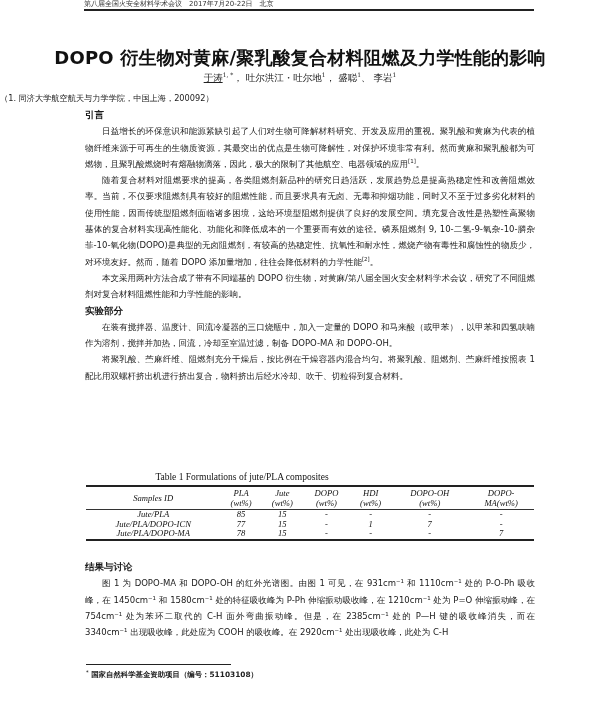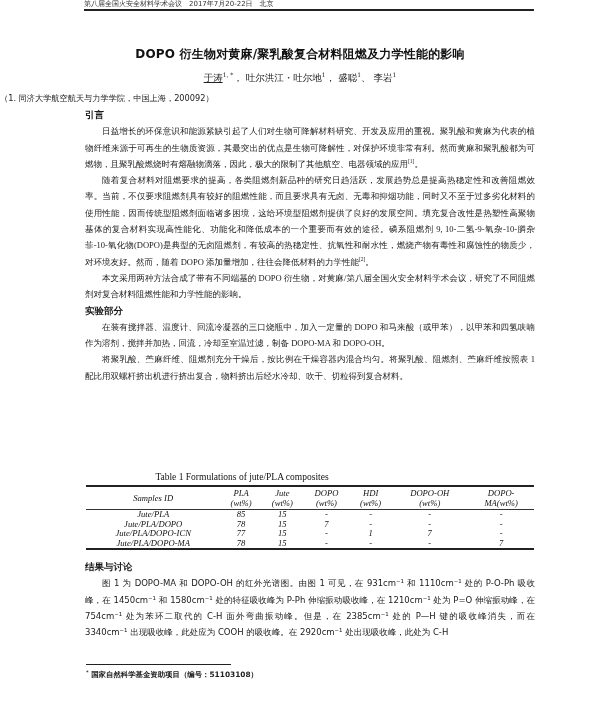--- a/index.html
+++ b/index.html
@@ -10,21 +10,21 @@
   }
   .running-head {
     position: absolute; left: 84px; top: 0; width: 450px; height: 9px;
     font-size: 7px; line-height: 8px; color: #333;
     font-family: "DejaVu Sans", sans-serif; overflow: hidden; white-space: nowrap;
   }
   .head-rule { position: absolute; left: 84px; top: 9px; width: 450px; height: 2px; background: #222; }
 
   .title {
     position: absolute; left: 0; width: 600px; top: 46px; text-align: center;
-    font-family: "DejaVu Sans", sans-serif; font-weight: bold; font-size: 12px;
+    font-family: "DejaVu Sans", sans-serif; font-weight: bold; font-size: 18px;
     letter-spacing: 0.2px; color: #111; white-space: nowrap;
   }
   .authors {
     position: absolute; left: 0; width: 600px; top: 71px; text-align: center;
     font-size: 9.5px; color: #222; white-space: nowrap;
   }
   .authors .a1 { text-decoration: underline; }
   .authors sup { font-size: 6px; }
   .affil {
     position: absolute; left: 0; width: 600px; top: 93px; text-align: left;
@@ -75,21 +75,21 @@
 
 <div class="authors">
   <span class="a1">于涛</span><sup>1, *</sup>，
   <span>吐尔洪江・吐尔地</span><sup>1</sup>，
   <span>盛聪</span><sup>1</sup>、
   <span>李岩</span><sup>1</sup>
 </div>
 
 <div class="affil">（1. 同济大学航空航天与力学学院，中国上海，200092）</div>
 
-<div class="body-text" style="top:107px;font-family:Liberation Serif, serif;">
+<div class="body-text" style="top:107px;">
   <div class="section-h">引言</div>
   <p class="para"><span>日益增长的环保意识和能源紧缺引起了人们对生物可降解材料研究、开发及应用的重视。聚乳酸和黄麻为代表的植物纤维来源于可再生的生物质资源，其最突出的优点是生物可降解性，对保护环境非常有利。然而黄麻和聚乳酸都为可燃物，且聚乳酸燃烧时有熔融物滴落，因此，极大的限制了其他航空、电器领域的应用</span><sup>[1]</sup><span>。</span></p>
   <p class="para"><span>随着复合材料对阻燃要求的提高，各类阻燃剂新品种的研究日趋活跃，发展趋势总是提高热稳定性和改善阻燃效率。当前，不仅要求阻燃剂具有较好的阻燃性能，而且要求具有无卤、无毒和抑烟功能，同时又不至于过多劣化材料的使用性能，因而传统型阻燃剂面临诸多困境，这给环境型阻燃剂提供了良好的发展空间。填充复合改性是热塑性高聚物基体的复合材料实现高性能化、功能化和降低成本的一个重要而有效的途径。磷系阻燃剂 9, 10-二氢-9-氧杂-10-膦杂菲-10-氧化物(DOPO)是典型的无卤阻燃剂，有较高的热稳定性、抗氧性和耐水性，燃烧产物有毒性和腐蚀性的物质少，对环境友好。然而，随着 DOPO 添加量增加，往往会降低材料的力学性能</span><sup>[2]</sup><span>。</span></p>
   <p class="para">本文采用两种方法合成了带有不同端基的 DOPO 衍生物，对黄麻/第八届全国火安全材料学术会议，研究了不同阻燃剂对复合材料阻燃性能和力学性能的影响。</p>
   <div class="section-h">实验部分</div>
   <p class="para">在装有搅拌器、温度计、回流冷凝器的三口烧瓶中，加入一定量的 DOPO 和马来酸（或甲苯），以甲苯和四氢呋喃作为溶剂，搅拌并加热，回流，冷却至室温过滤，制备 DOPO-MA 和 DOPO-OH。</p>
   <p class="para">将聚乳酸、苎麻纤维、阻燃剂充分干燥后，按比例在干燥容器内混合均匀。将聚乳酸、阻燃剂、苎麻纤维按照表 1 配比用双螺杆挤出机进行挤出复合，物料挤出后经水冷却、吹干、切粒得到复合材料。</p>
 </div>
 
 <div class="table-caption">Table 1 Formulations of jute/PLA composites</div>
@@ -104,29 +104,20 @@
       <th><span>DOPO-OH</span><br><span>(wt%)</span></th>
       <th><span>DOPO-</span><br><span>MA(wt%)</span></th>
     </tr>
   </thead>
   <tbody>
     <tr>
       <td>Jute/PLA</td>
       <td>85</td>
       <td>15</td>
       <td>-</td>
-      <td>-</td>
-      <td>-</td>
-      <td>-</td>
-    </tr>
-    <tr>
-      <td>Jute/PLA/DOPO</td>
-      <td>78</td>
-      <td>15</td>
-      <td>7</td>
       <td>-</td>
       <td>-</td>
       <td>-</td>
     </tr>
     <tr>
       <td>Jute/PLA/DOPO-ICN</td>
       <td>77</td>
       <td>15</td>
       <td>-</td>
       <td>1</td>

